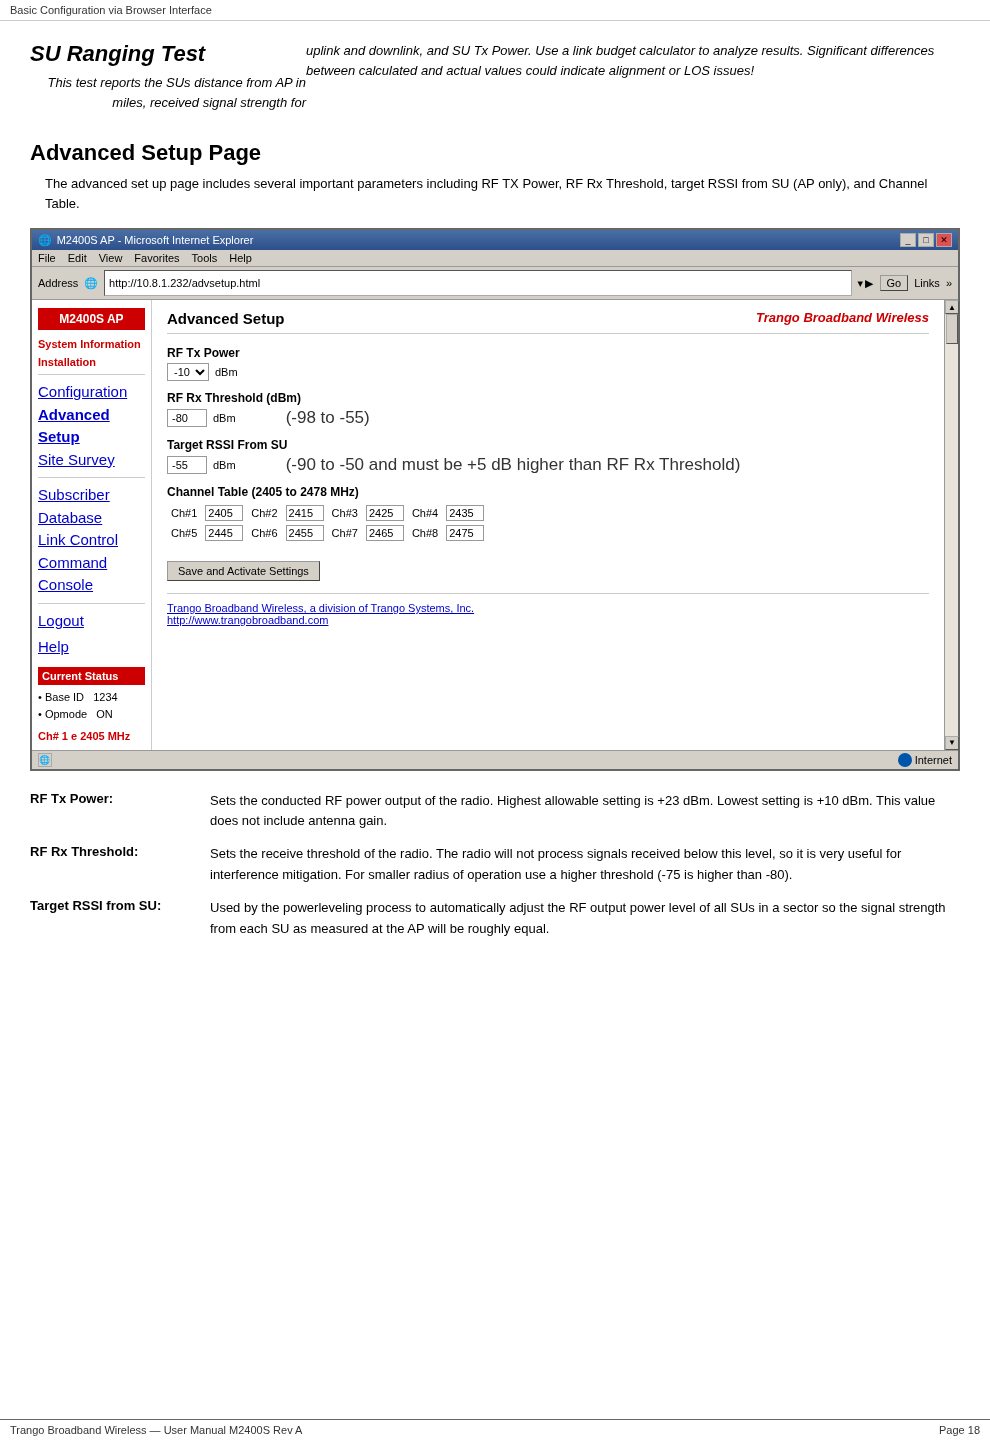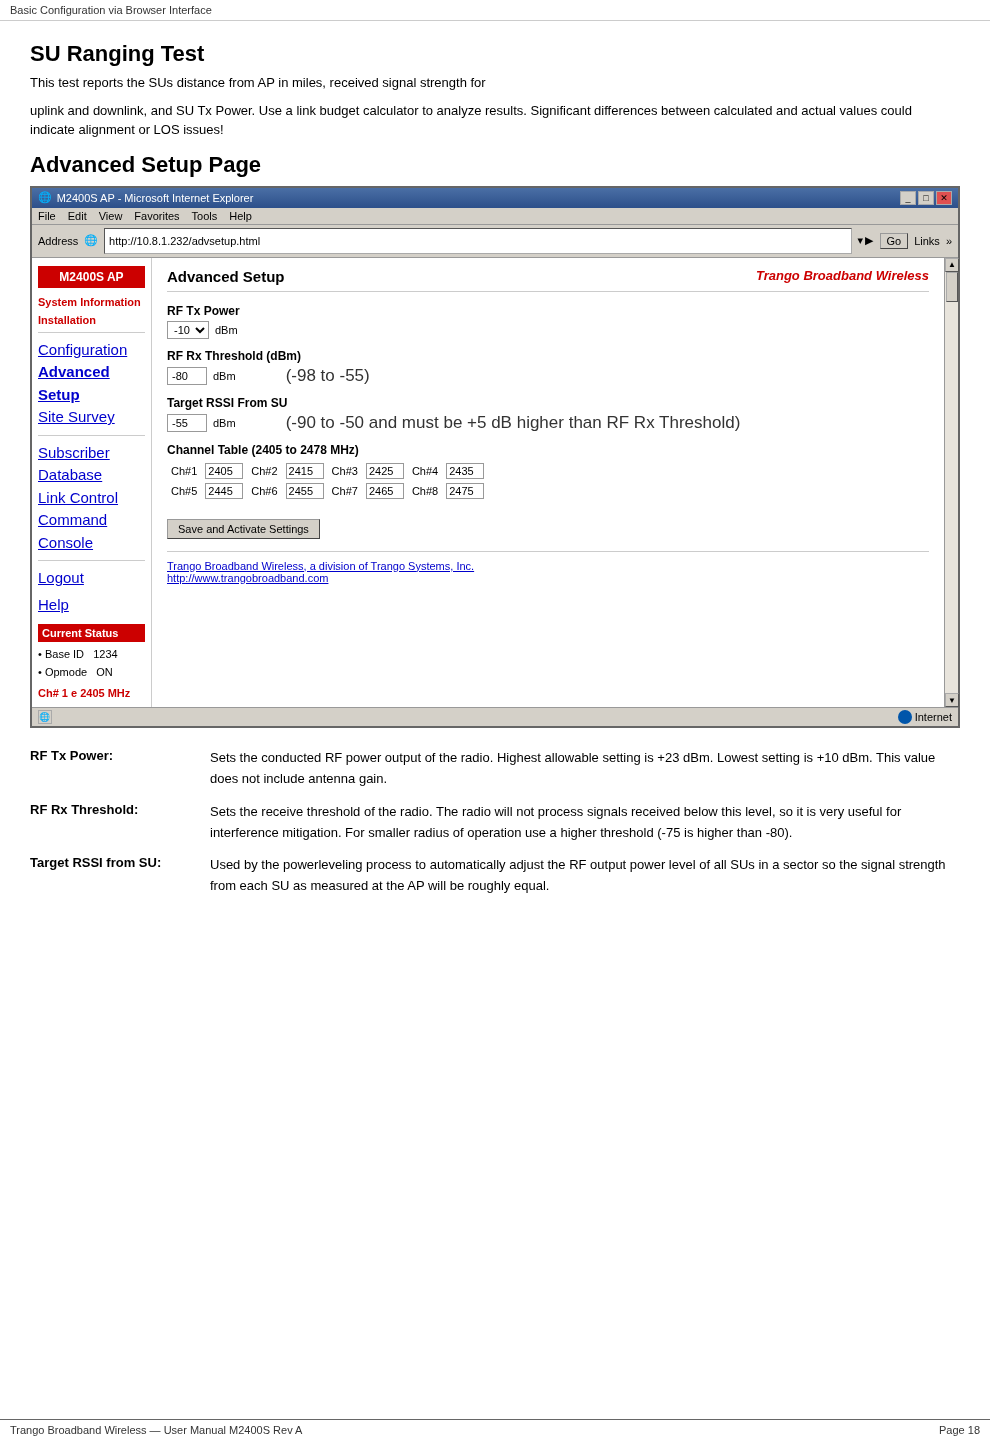--- a/index.html
+++ b/index.html
@@ -21,22 +21,22 @@
       color: #333;
     }
 
     .main-content {
       padding: 20px 30px;
     }
 
     
     .su-ranging-section {
       display: flex;
-      flex-direction: column;
-      margin-bottom: 12px;
+      margin-bottom: 20px;
+      font-style: italic;
     }
 
     .su-ranging-top {
       display: flex;
       gap: 20px;
       align-items: flex-start;
       margin-bottom: 8px;
     }
 
     .su-ranging-text-block {
@@ -45,20 +45,21 @@
 
     .su-ranging-title {
       font-size: 22px;
       font-weight: bold;
       margin-bottom: 6px;
     }
 
     .su-ranging-desc {
       font-size: 13px;
       line-height: 1.5;
+      text-align: right;
     }
 
     
     .ranging-table {
       border-collapse: collapse;
       border: 1px solid #999;
       min-width: 340px;
     }
 
     .ranging-table th {
@@ -533,20 +534,21 @@
       <div class="su-ranging-text-block">
         <div class="su-ranging-title">SU Ranging Test</div>
         <div class="su-ranging-desc">This test reports the SUs distance from AP in miles, received signal strength for</div>
       </div>
     </div>
     <div class="su-ranging-bottom-text">uplink and downlink, and SU Tx Power. Use a link budget calculator to analyze results. Significant differences between calculated and actual values could indicate alignment or LOS issues!</div>
   </div>
 
   <div class="advanced-setup-section">
     <div class="advanced-setup-title">Advanced Setup Page</div>
+    <div class="advanced-setup-desc">The advanced set up page includes several important parameters including RF TX Power, RF Rx Threshold, target RSSI from SU (AP only), and Channel Table.</div>
 
     <div class="browser-window">
 
       <div class="browser-titlebar">
         <div class="browser-titlebar-left">
           <span>🌐</span>
           <span>M2400S AP - Microsoft Internet Explorer</span>
         </div>
         <div class="browser-controls">
           <div class="browser-btn min">_</div>

